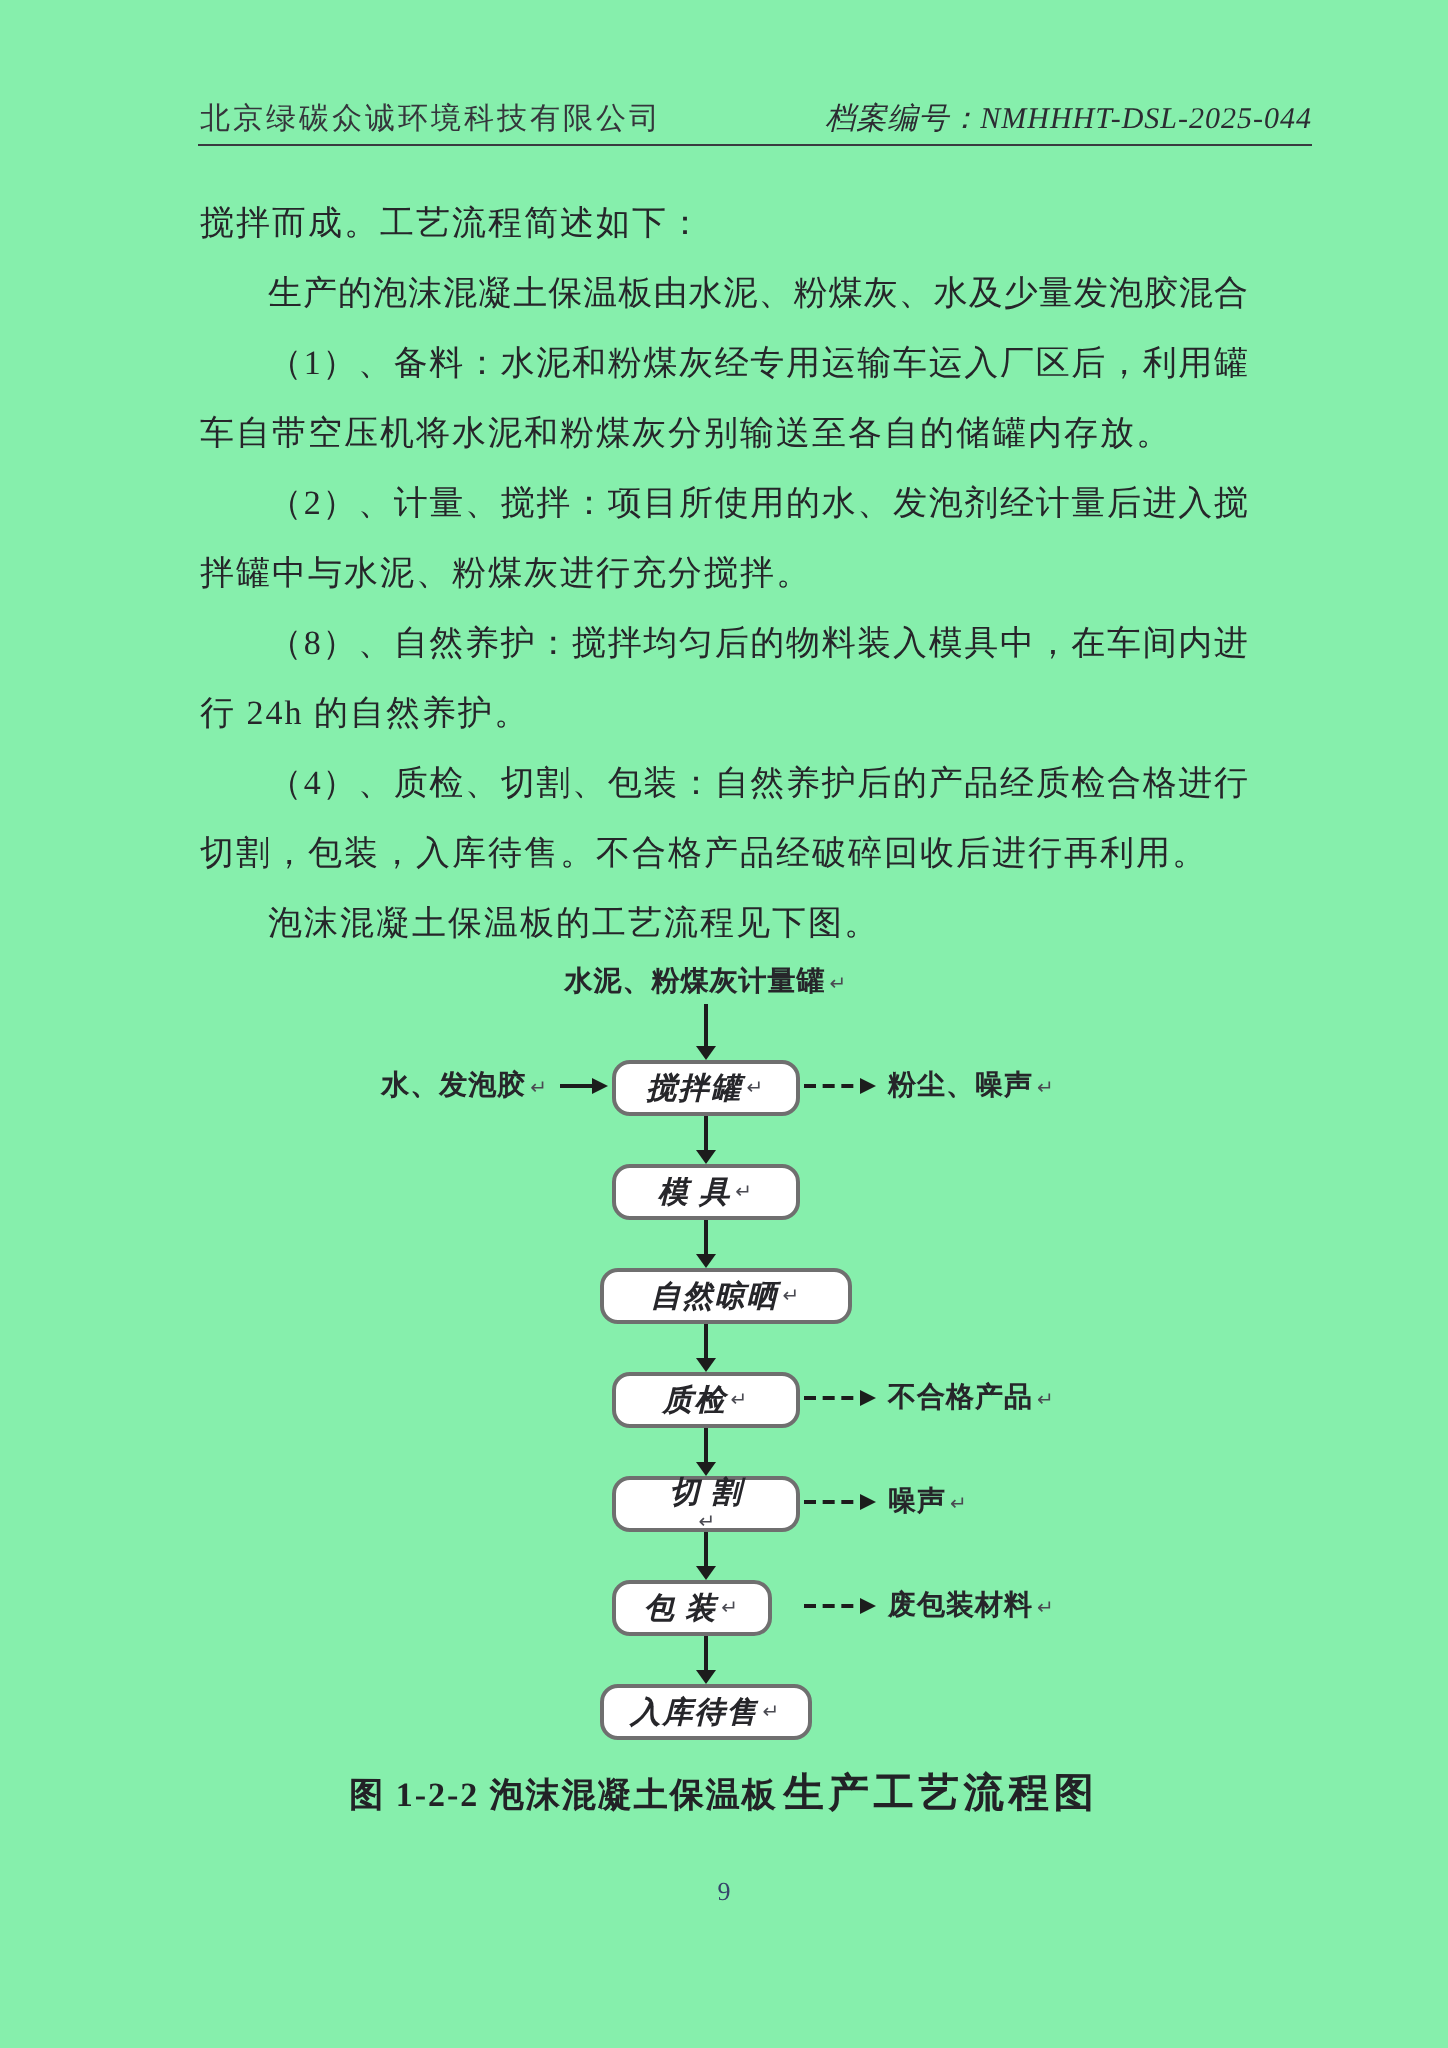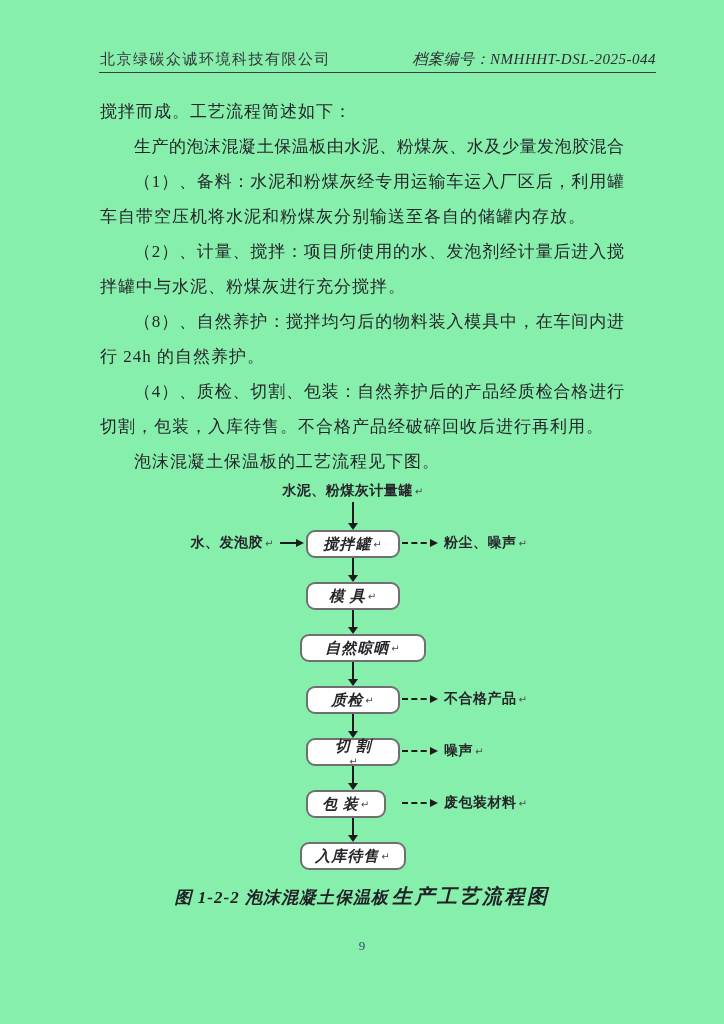--- a/index.html
+++ b/index.html
@@ -37,21 +37,21 @@
   .fc-harrow.dashed { border-top-style:dashed; }
   .fc-harrow::after {
     content:""; position:absolute; right:-2px; top:-5px; width:0; height:0;
     border-top:4px solid transparent; border-bottom:4px solid transparent; border-left:8px solid #1c1c1c;
   }
   .fc-out-label   { position:absolute; font-weight:bold; white-space:nowrap; letter-spacing:0.5px; }
   .fc-input-label { position:absolute; font-weight:bold; white-space:nowrap; text-align:right; letter-spacing:0.5px; }
   .mark { font-family:"DejaVu Sans",sans-serif; font-size:10px; color:#4a4a52; margin-left:2px; font-weight:normal; vertical-align:baseline; }
 
   
-  .caption { position:absolute; top:883px; left:0; width:724px; text-align:center; font-weight:bold; color:#222226; white-space:nowrap;font-style:italic; }
+  .caption { position:absolute; top:883px; left:0; width:724px; text-align:center; font-weight:bold; color:#222226; white-space:nowrap; }
   .cap1 { font-size:17px; letter-spacing:1px; }
   .cap2 { font-size:20px; letter-spacing:2.5px; margin-left:3px; }
   .page-number { position:absolute; top:938px; left:0; width:724px; text-align:center; font-size:13px; color:#36456a; }
 </style>
 </head>
 <body>
 
 <div class="page">
 
   <div class="header-left">北京绿碳众诚环境科技有限公司</div>

